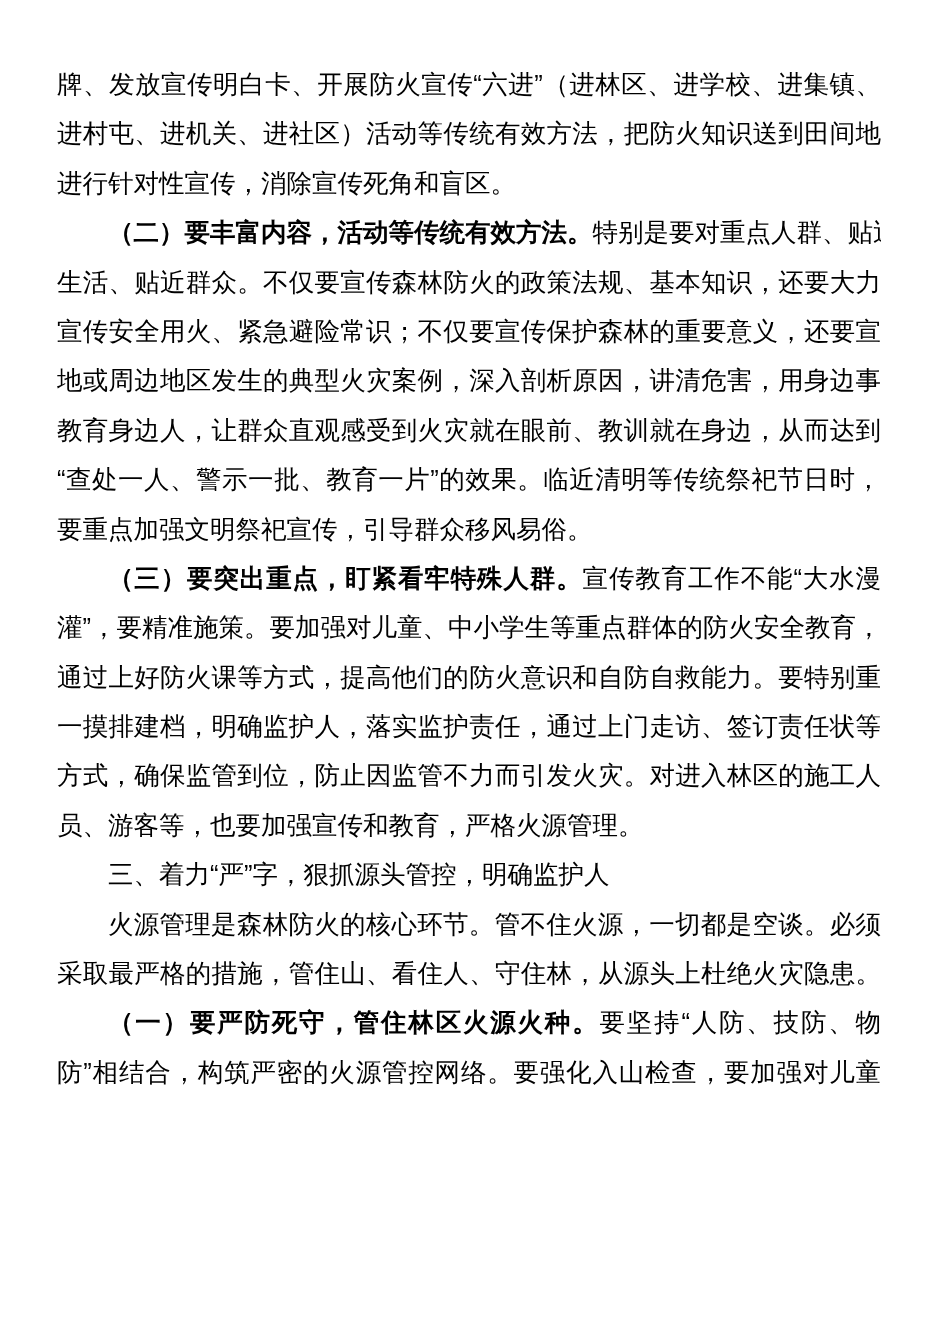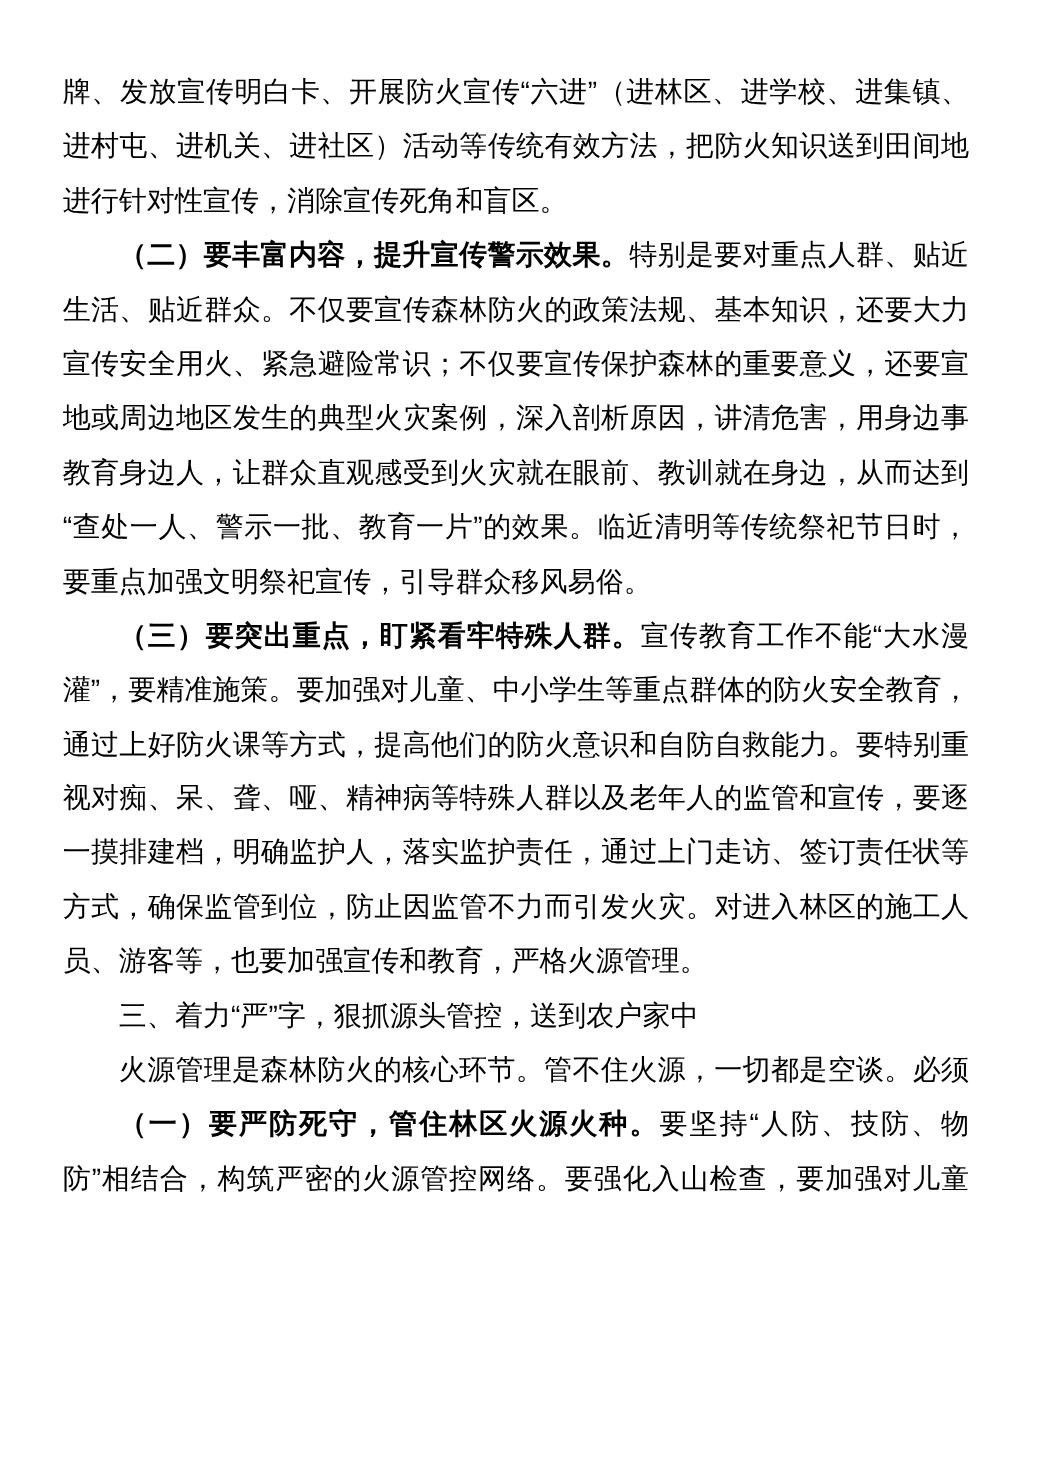--- a/index.html
+++ b/index.html
@@ -49,41 +49,41 @@
 <body>
 
 <main class="page">
   <section class="text-block">
       <div class="paragraph">
         <div class="line fill"><span class="seg">牌、发放宣传明白卡、开展防火宣传“六进”（进林区、进学校、进集镇、</span></div>
         <div class="line fill"><span class="seg">进村屯、进机关、进社区）活动等传统有效方法，把防火知识送到田间地</span></div>
         <div class="line nofill"><span class="seg">进行针对性宣传，消除宣传死角和盲区。</span></div>
       </div>
       <div class="paragraph">
-        <div class="line fill indent"><span class="seg bold">（二）要丰富内容，提升宣传警示效果。</span><span class="seg">特别是要对重点人群、贴近</span></div>
+        <div class="line fill indent"><span class="seg bold">（二）要丰富内容，活动等传统有效方法。</span><span class="seg">特别是要对重点人群、贴近</span></div>
         <div class="line fill"><span class="seg">生活、贴近群众。不仅要宣传森林防火的政策法规、基本知识，还要大力</span></div>
         <div class="line fill"><span class="seg">宣传安全用火、紧急避险常识；不仅要宣传保护森林的重要意义，还要宣</span></div>
         <div class="line fill"><span class="seg">地或周边地区发生的典型火灾案例，深入剖析原因，讲清危害，用身边事</span></div>
         <div class="line fill"><span class="seg">教育身边人，让群众直观感受到火灾就在眼前、教训就在身边，从而达到</span></div>
         <div class="line fill"><span class="seg">“查处一人、警示一批、教育一片”的效果。临近清明等传统祭祀节日时，</span></div>
         <div class="line nofill"><span class="seg">要重点加强文明祭祀宣传，引导群众移风易俗。</span></div>
       </div>
       <div class="paragraph">
         <div class="line fill indent"><span class="seg bold">（三）要突出重点，盯紧看牢特殊人群。</span><span class="seg">宣传教育工作不能“大水漫</span></div>
         <div class="line fill"><span class="seg">灌”，要精准施策。要加强对儿童、中小学生等重点群体的防火安全教育，</span></div>
         <div class="line fill"><span class="seg">通过上好防火课等方式，提高他们的防火意识和自防自救能力。要特别重</span></div>
-        <div class="line fill"><span class="seg">视对痴、呆、聋、哑、精神病等特殊人群以及老年人的监管和宣传，要逐</span></div>
         <div class="line fill"><span class="seg">一摸排建档，明确监护人，落实监护责任，通过上门走访、签订责任状等</span></div>
         <div class="line fill"><span class="seg">方式，确保监管到位，防止因监管不力而引发火灾。对进入林区的施工人</span></div>
         <div class="line nofill"><span class="seg">员、游客等，也要加强宣传和教育，严格火源管理。</span></div>
       </div>
       <div class="paragraph heading">
-        <div class="line nofill indent"><span class="seg">三、着力“严”字，狠抓源头管控，送到农户家中</span></div>
+        <div class="line nofill indent"><span class="seg">三、着力“严”字，狠抓源头管控，明确监护人</span></div>
       </div>
       <div class="paragraph">
         <div class="line fill indent"><span class="seg">火源管理是森林防火的核心环节。管不住火源，一切都是空谈。必须</span></div>
+        <div class="line fill"><span class="seg">采取最严格的措施，管住山、看住人、守住林，从源头上杜绝火灾隐患。</span></div>
       </div>
       <div class="paragraph">
         <div class="line fill indent"><span class="seg bold">（一）要严防死守，管住林区火源火种。</span><span class="seg">要坚持“人防、技防、物</span></div>
         <div class="line fill"><span class="seg">防”相结合，构筑严密的火源管控网络。要强化入山检查，要加强对儿童</span></div>
       </div>
     </section>
 </main>
 
 </body></html>

